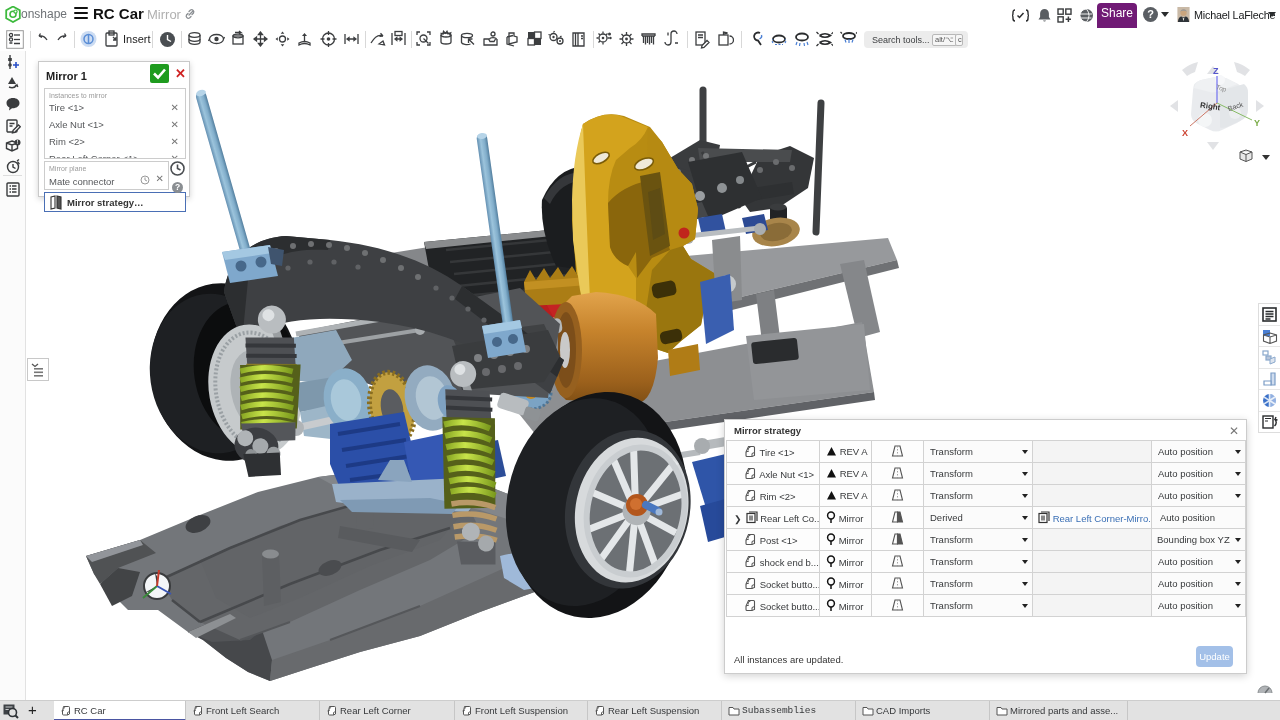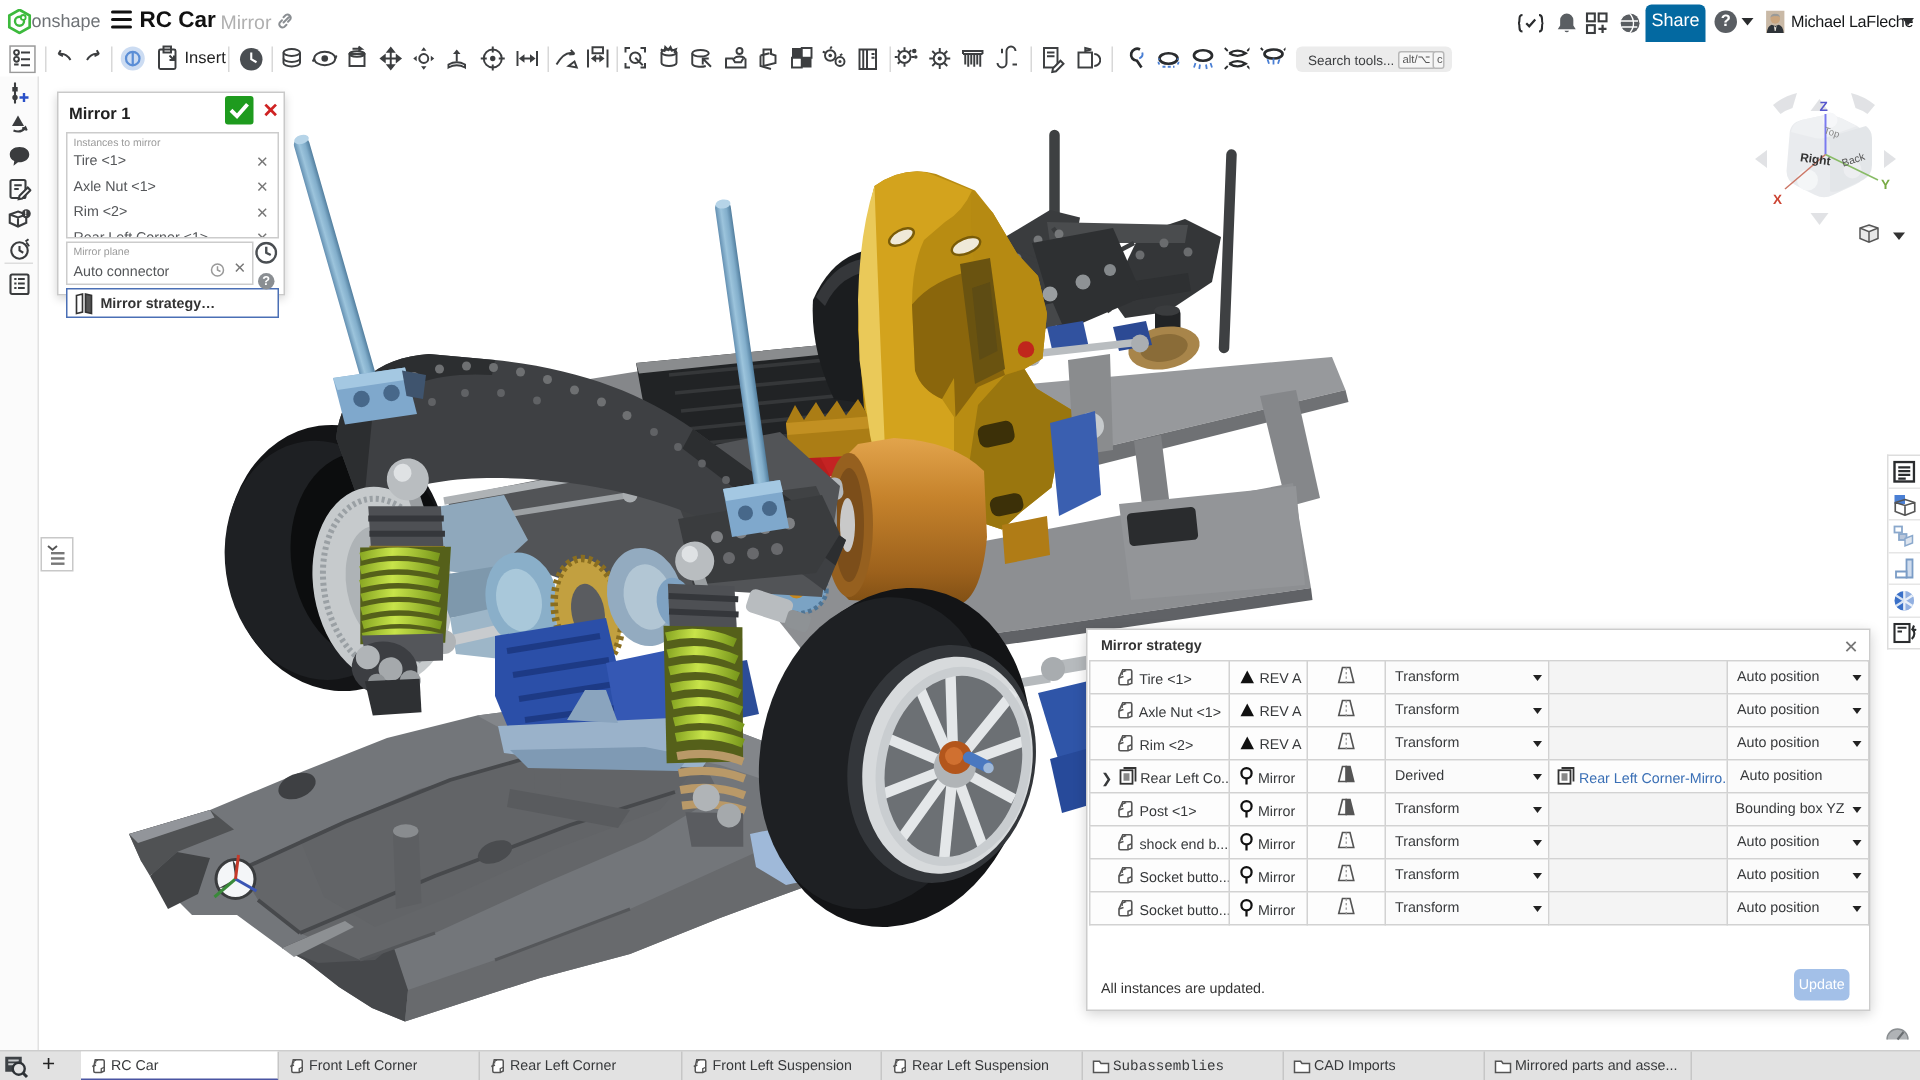--- a/index.html
+++ b/index.html
@@ -10,21 +10,21 @@
 
 #topbar { position:absolute; left:0; top:0; width:1280px; height:28px; background:#fff; }
 #topbar .logo { position:absolute; left:5px; top:6px; }
 #topbar .wordmark { position:absolute; left:21px; top:7px; font-size:12px; color:#6e7276; }
 #topbar .burger { position:absolute; left:74px; top:7px; width:14px; height:12px; }
 #topbar .burger div { height:2.2px; background:#111; margin-bottom:2.6px; border-radius:1px;}
 #topbar .docname { position:absolute; left:93px; top:5px; font-size:15px; font-weight:bold; color:#111; }
 #topbar .tabname { position:absolute; left:147px; top:7px; font-size:13px; color:#b0b0b0; }
 #topbar .linkic { position:absolute; left:184px; top:8px; }
 .tb-ic { position:absolute; top:8px; width:17px; height:15px; }
-#share { position:absolute; left:1097px; top:3px; width:40px; height:32px; background:#0369a1; border-radius:4px;
+#share { position:absolute; left:1097px; top:3px; width:40px; height:32px; background:#701a75; border-radius:4px;
   color:#fff; font-size:12px; text-align:center; line-height:21px; }
 #helpc { position:absolute; left:1143px; top:7px; width:15px; height:15px; border-radius:50%; background:#5a5e63;
   color:#fff; font-size:11px; font-weight:bold; text-align:center; line-height:15px;}
 #topbar .caret1 { position:absolute; left:1161px; top:12px; }
 #avatar { position:absolute; left:1177px; top:7px; width:13px; height:15px; overflow:hidden; }
 #username { position:absolute; left:1194px; top:9px; font-size:10.8px; letter-spacing:-0.2px; color:#16181a; white-space:nowrap; }
 #topbar .caret2 { position:absolute; left:1268px; top:12px; }
 .caret { width:0; height:0; border-left:4px solid transparent; border-right:4px solid transparent; border-top:5px solid #2a2c2e; }
 
 
@@ -711,21 +711,21 @@
     </div>
     <div class="ibox">
       <div class="lbl">Instances to mirror</div>
       <div class="irow">Tire &lt;1&gt;<span class="x">✕</span></div>
       <div class="irow">Axle Nut &lt;1&gt;<span class="x">✕</span></div>
       <div class="irow">Rim &lt;2&gt;<span class="x">✕</span></div>
       <div class="irow">Rear Left Corner &lt;1&gt;<span class="x">✕</span></div>
     </div>
     <div class="pbox">
       <div class="lbl">Mirror plane</div>
-      <span class="mc">Auto connector</span>
+      <span class="mc">Mate connector</span>
       <svg style="position:absolute;right:18px;top:13px" width="10" height="10" viewBox="0 0 10 10">
         <circle cx="5" cy="5" r="4" fill="none" stroke="#999" stroke-width="1"></circle>
         <path d="M5 2.5 L5 5 L7 6" stroke="#999" stroke-width="1" fill="none"></path>
       </svg>
       <span style="position:absolute;right:4px;top:11px;font-size:10px;color:#777">✕</span>
     </div>
     <svg class="clockbtn" width="15" height="15" viewBox="0 0 15 15">
       <circle cx="7.5" cy="7.5" r="6.5" fill="none" stroke="#4a4e52" stroke-width="1.6"></circle>
       <path d="M7.5 3.5 L7.5 7.5 L10.5 9" stroke="#4a4e52" stroke-width="1.6" fill="none"></path>
     </svg>
@@ -998,21 +998,21 @@
           <path d="M3.8 4 q-0.4 -2 1.6 -2.2" stroke="#555" stroke-width="0.8" fill="none"></path>
         </svg>
         <span class="tlabel">RC Car</span>
       </div>
       <div class="tab" style="left: 186px; width: 134px;">
         <svg class="ticon" width="12" height="12" viewBox="0 0 12 12">
           <path d="M3.5 1.5 h5 a1 1 0 0 1 1 1 v6.5 l-2 1 h-4 a1 1 0 0 1 -1 -1 v-3 Z" fill="#fff" stroke="#555" stroke-width="1"></path>
           <path d="M1.5 6 l2.5 -1 M7.5 10 v-2.5 l2 -1" stroke="#555" stroke-width="0.9" fill="none"></path>
           <path d="M3.8 4 q-0.4 -2 1.6 -2.2" stroke="#555" stroke-width="0.8" fill="none"></path>
         </svg>
-        <span class="tlabel">Front Left Corner</span>
+        <span class="tlabel">Front Left Search</span>
       </div>
       <div class="tab" style="left: 320px; width: 135px; text-align: right;">
         <svg class="ticon" width="12" height="12" viewBox="0 0 12 12">
           <path d="M3.5 1.5 h5 a1 1 0 0 1 1 1 v6.5 l-2 1 h-4 a1 1 0 0 1 -1 -1 v-3 Z" fill="#fff" stroke="#555" stroke-width="1"></path>
           <path d="M1.5 6 l2.5 -1 M7.5 10 v-2.5 l2 -1" stroke="#555" stroke-width="0.9" fill="none"></path>
           <path d="M3.8 4 q-0.4 -2 1.6 -2.2" stroke="#555" stroke-width="0.8" fill="none"></path>
         </svg>
         <span class="tlabel">Rear Left Corner</span>
       </div>
       <div class="tab" style="left: 455px; width: 133px;">

